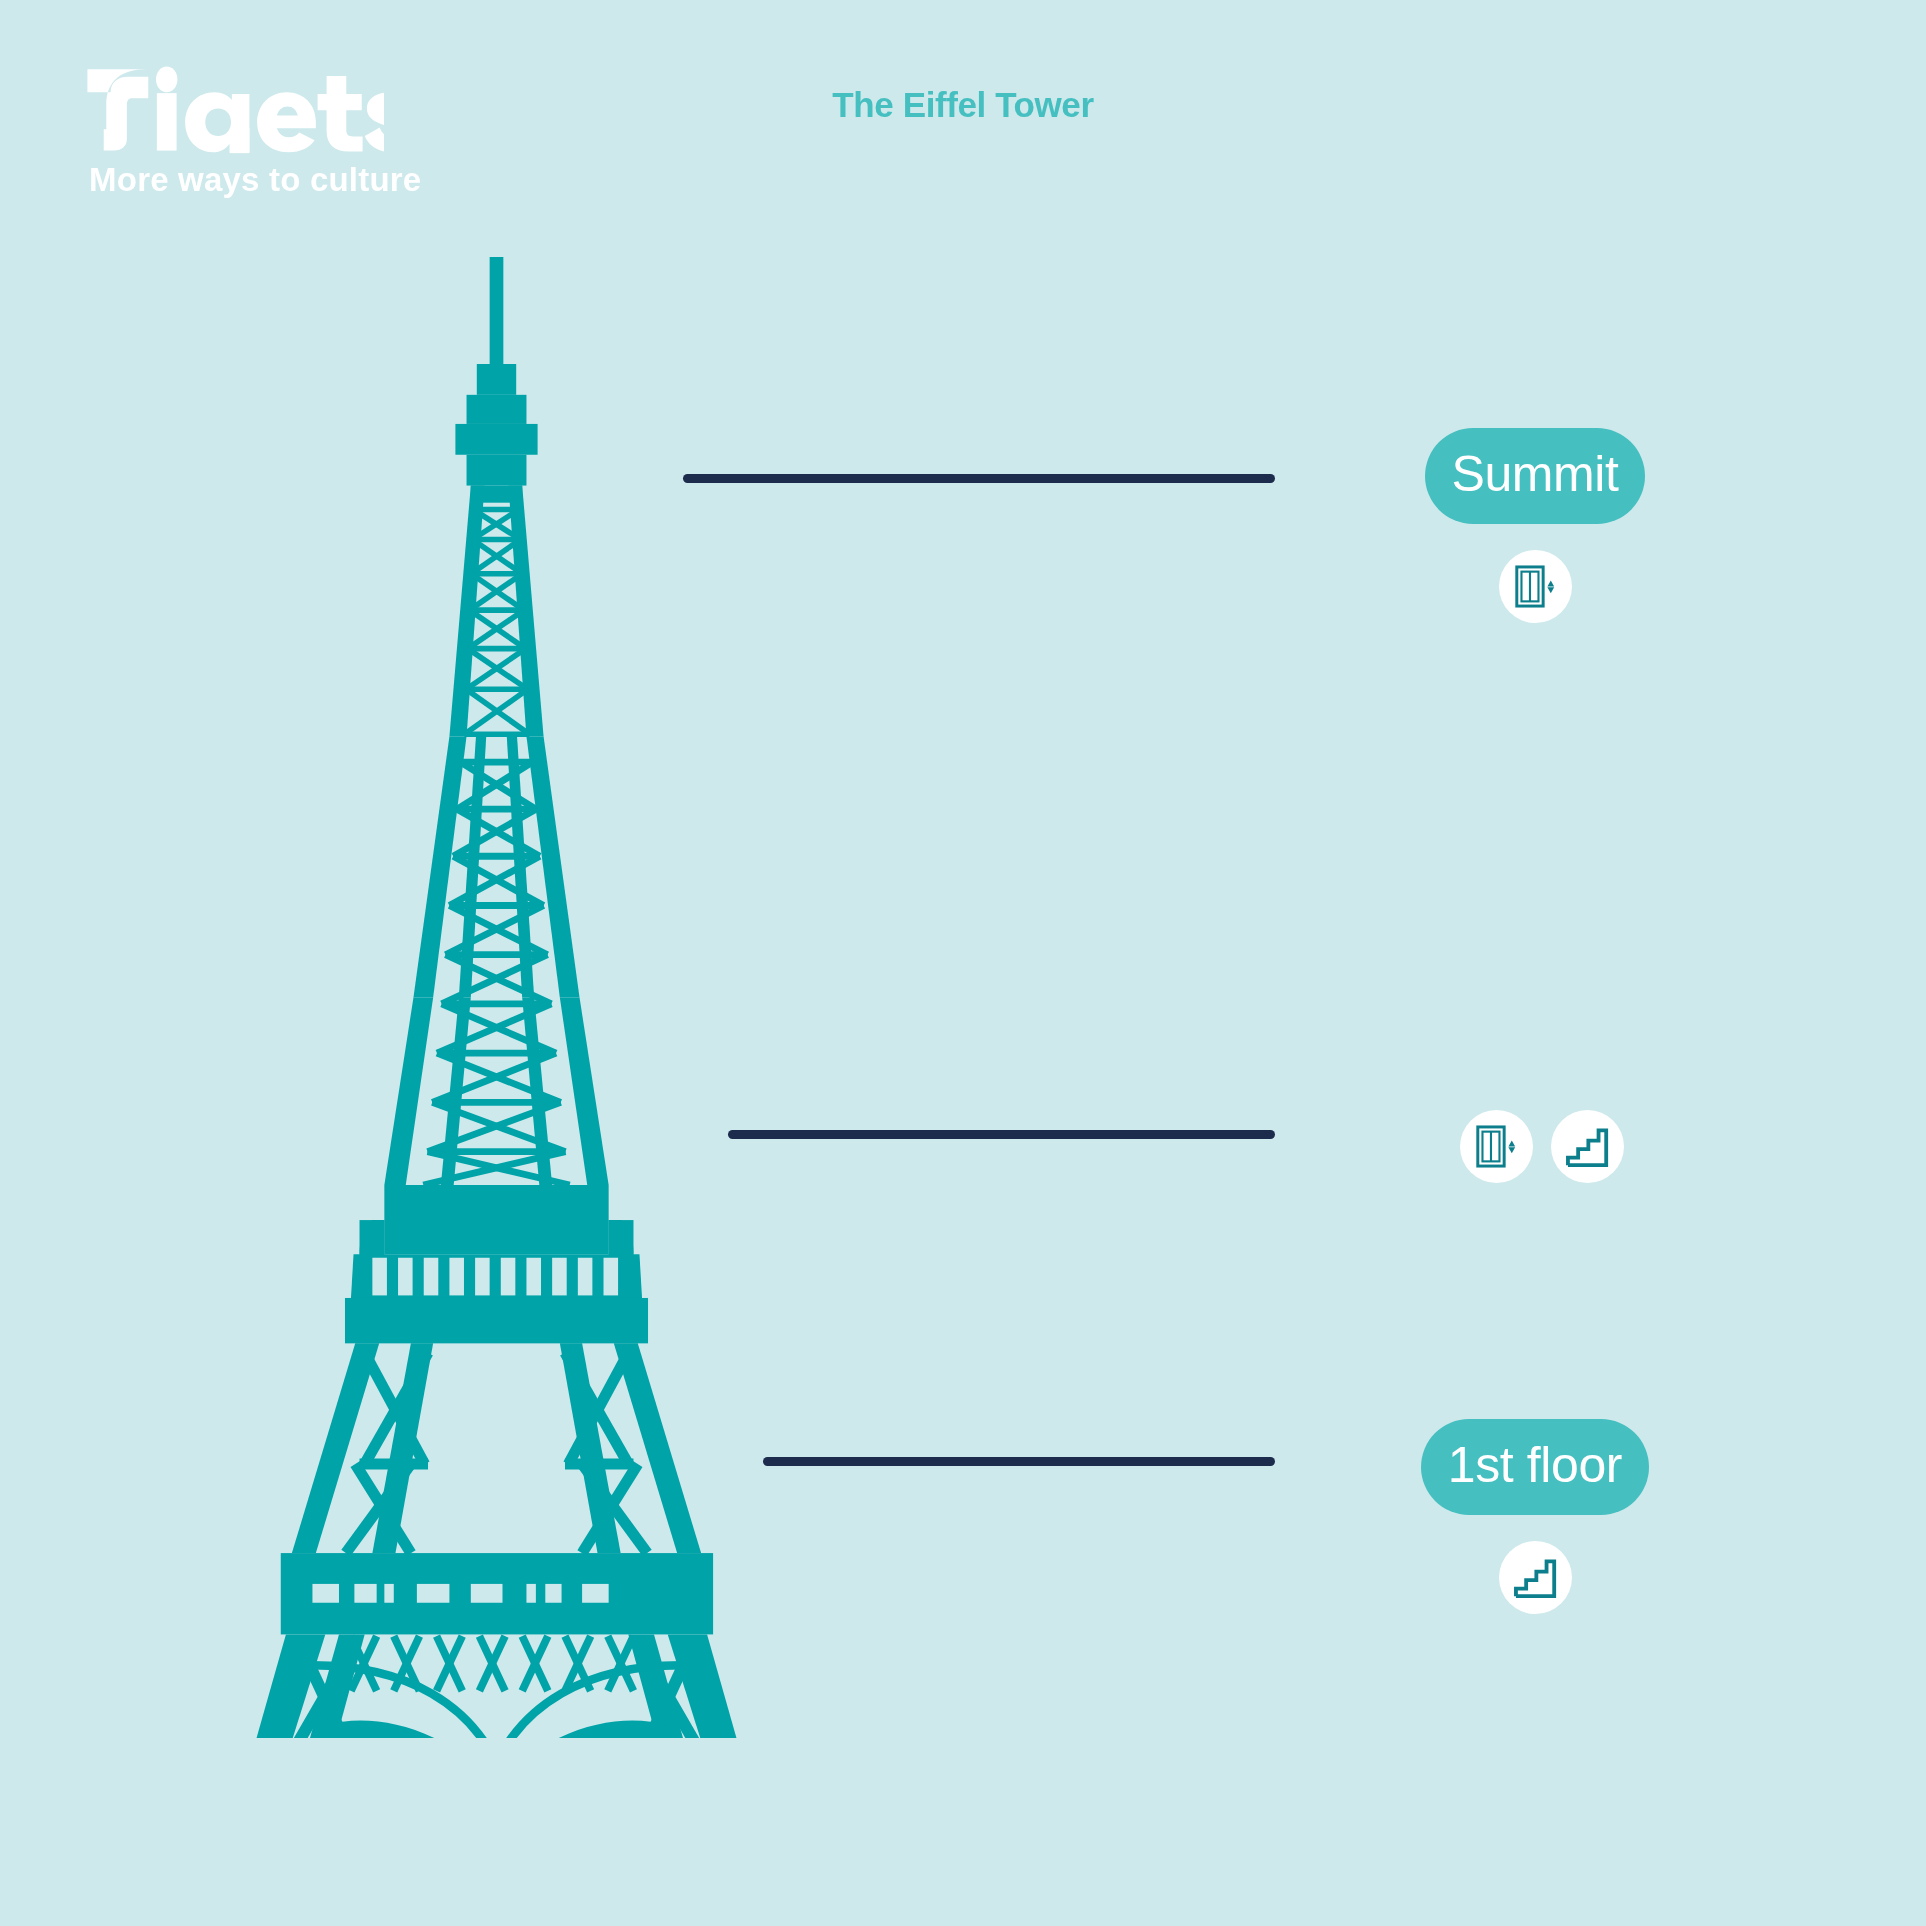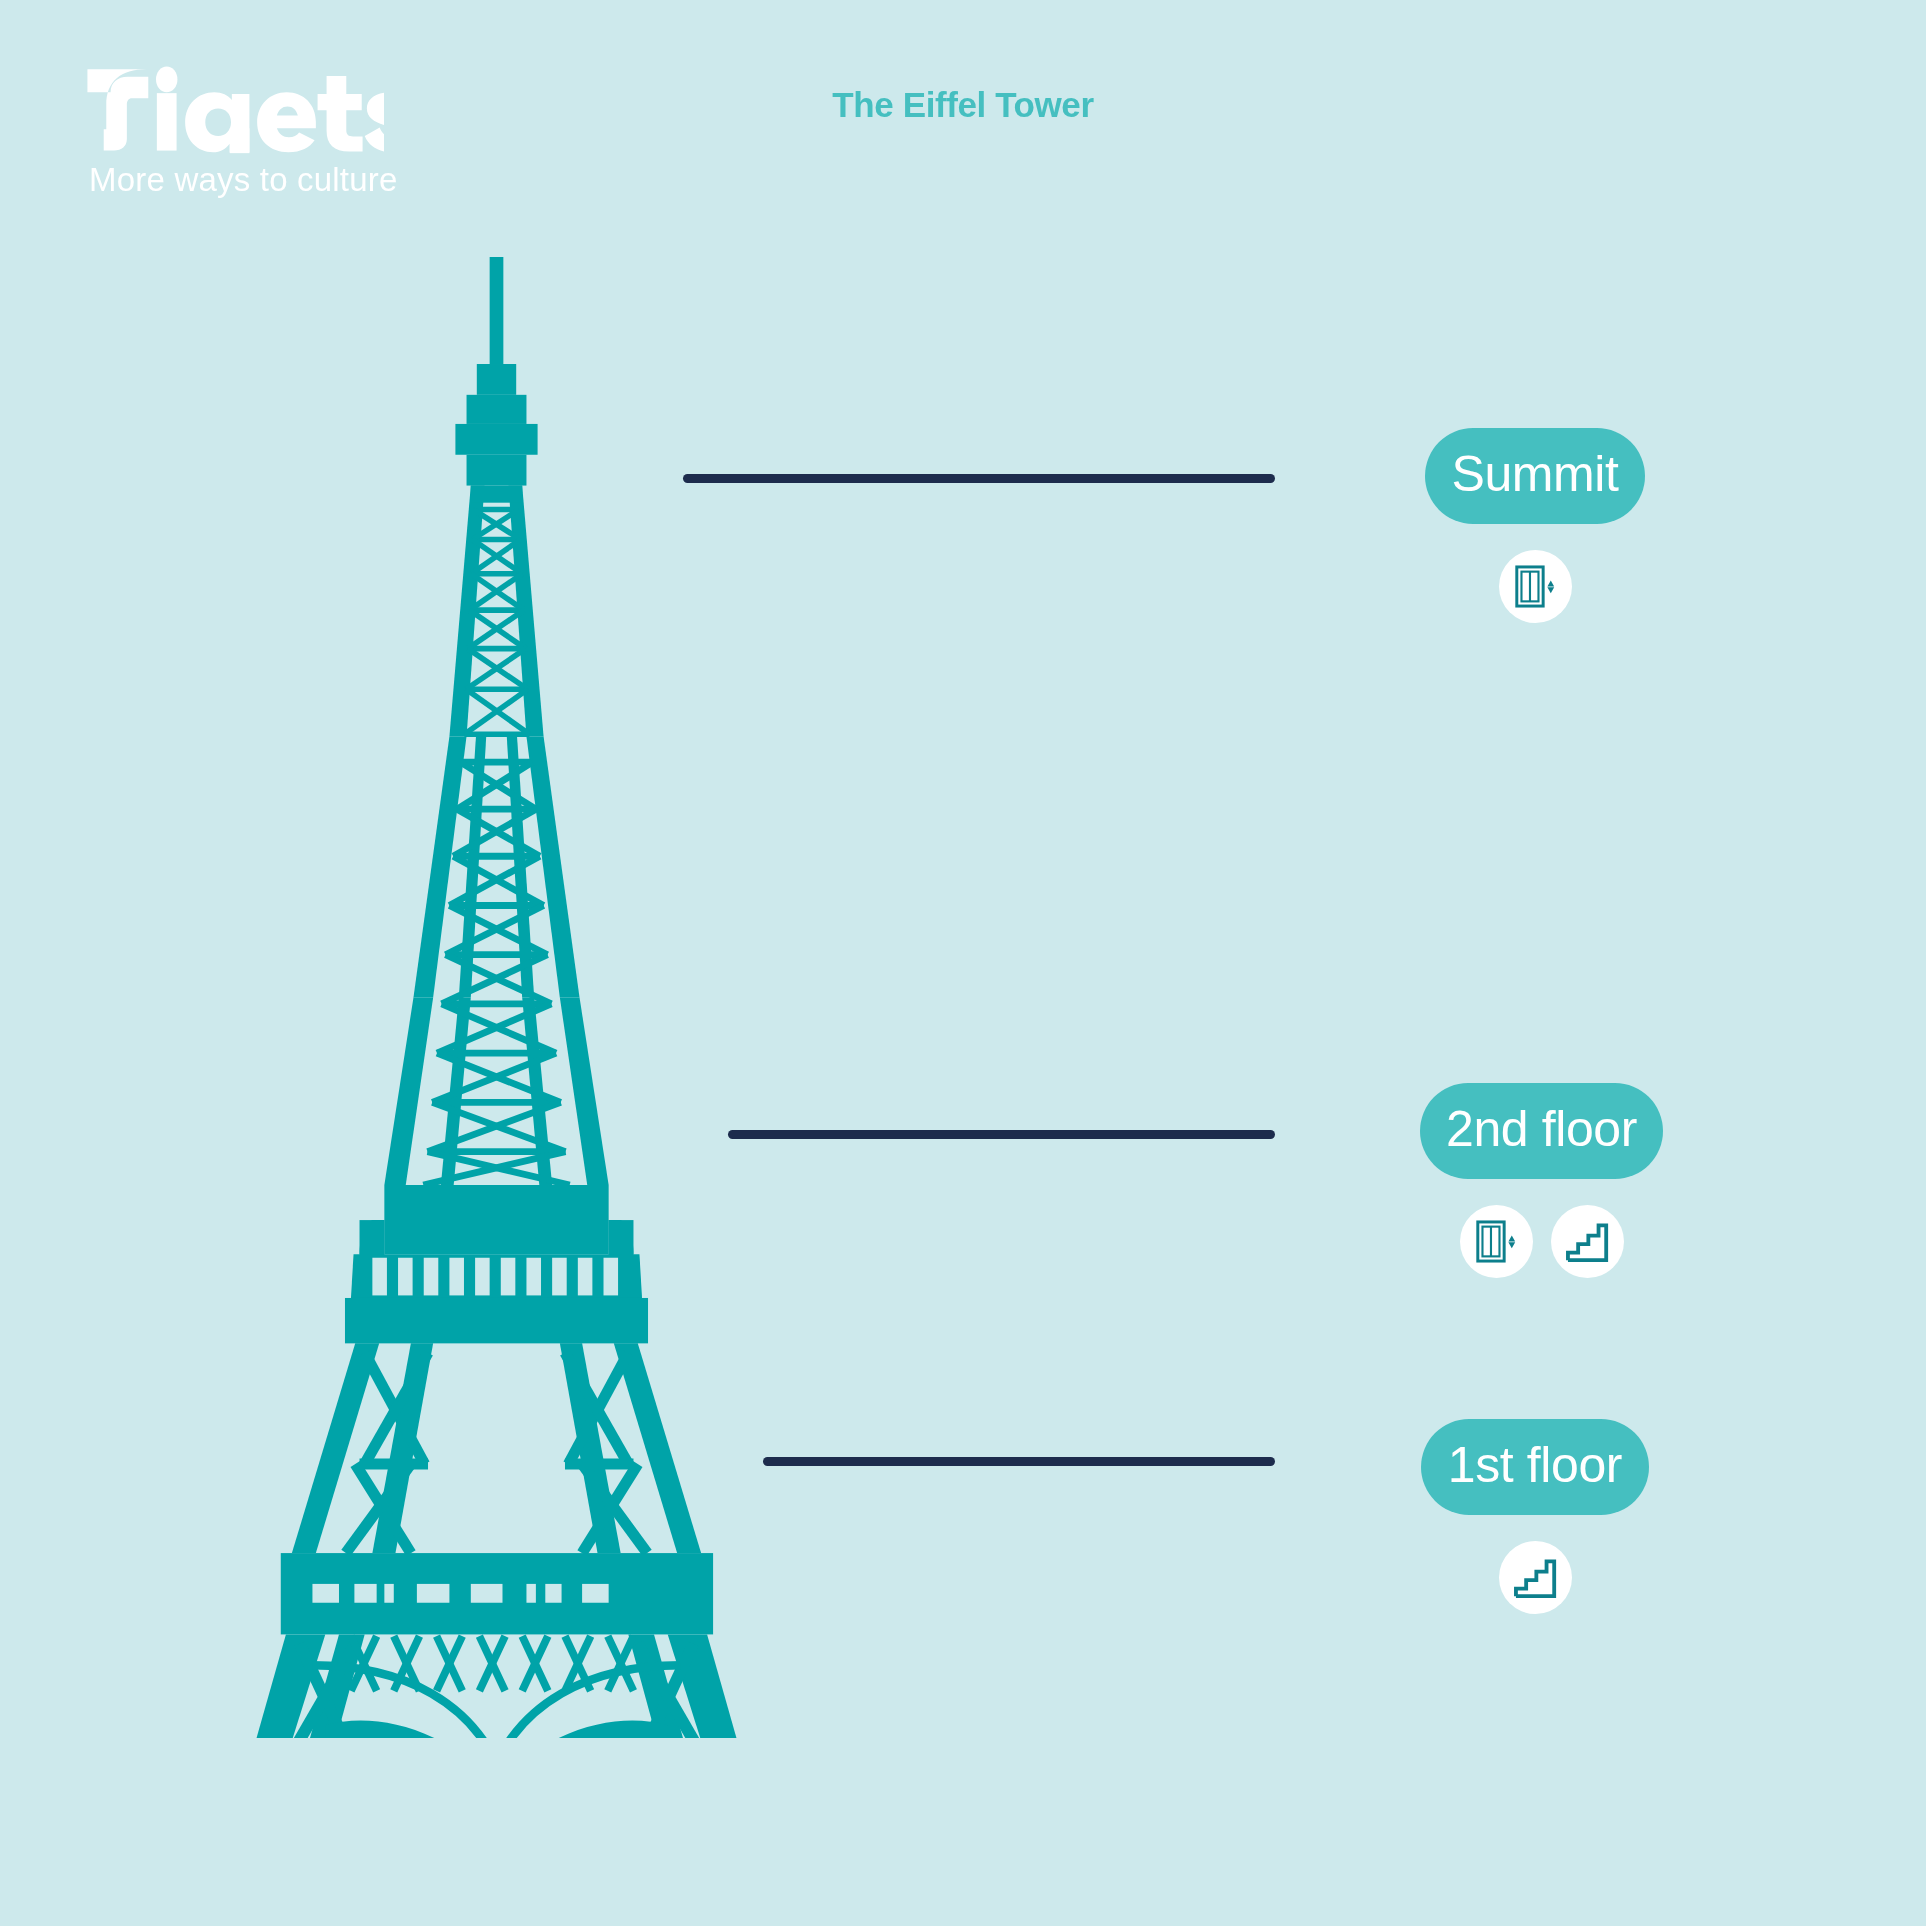--- a/index.html
+++ b/index.html
@@ -28,21 +28,21 @@
     height: 90px;
   }
   #logo-tagline {
     display: block;
     margin-top: 8.6px;
     margin-left: 5.1px;
     font-size: 33px;
     color: #ffffff;
     letter-spacing: 0.2px;
     line-height: 1;
-    font-weight: 400;
+    font-weight: 700;
   }
 
   
   #page-title {
     position: absolute;
     left: 0;
     top: 86px;
     width: 1926px;
     text-align: center;
     font-size: 35px;
@@ -346,21 +346,20 @@
         <rect x="27" y="25" width="40" height="70" fill="none" stroke="#0d7f8c" stroke-width="5"></rect>
         <line x1="47" y1="25" x2="47" y2="95" stroke="#0d7f8c" stroke-width="5"></line>
         <polygon points="96,46 104,60 88,60" fill="#0d7f8c"></polygon>
         <polygon points="96,76 104,62 88,62" fill="#0d7f8c"></polygon>
       </svg>
     </div>
   </div>
 </div>
 
 <div class="level-group" id="level-group-floor2">
-  <div class="level-pill">2nd floor</div>
   <div class="icon-row">
     <div class="icon-badge">
       <svg width="51" height="51" viewBox="0 0 120 120">
         <rect x="16" y="14" width="62" height="92" fill="none" stroke="#0d7f8c" stroke-width="7"></rect>
         <rect x="27" y="25" width="40" height="70" fill="none" stroke="#0d7f8c" stroke-width="5"></rect>
         <line x1="47" y1="25" x2="47" y2="95" stroke="#0d7f8c" stroke-width="5"></line>
         <polygon points="96,46 104,60 88,60" fill="#0d7f8c"></polygon>
         <polygon points="96,76 104,62 88,62" fill="#0d7f8c"></polygon>
       </svg>
     </div>

